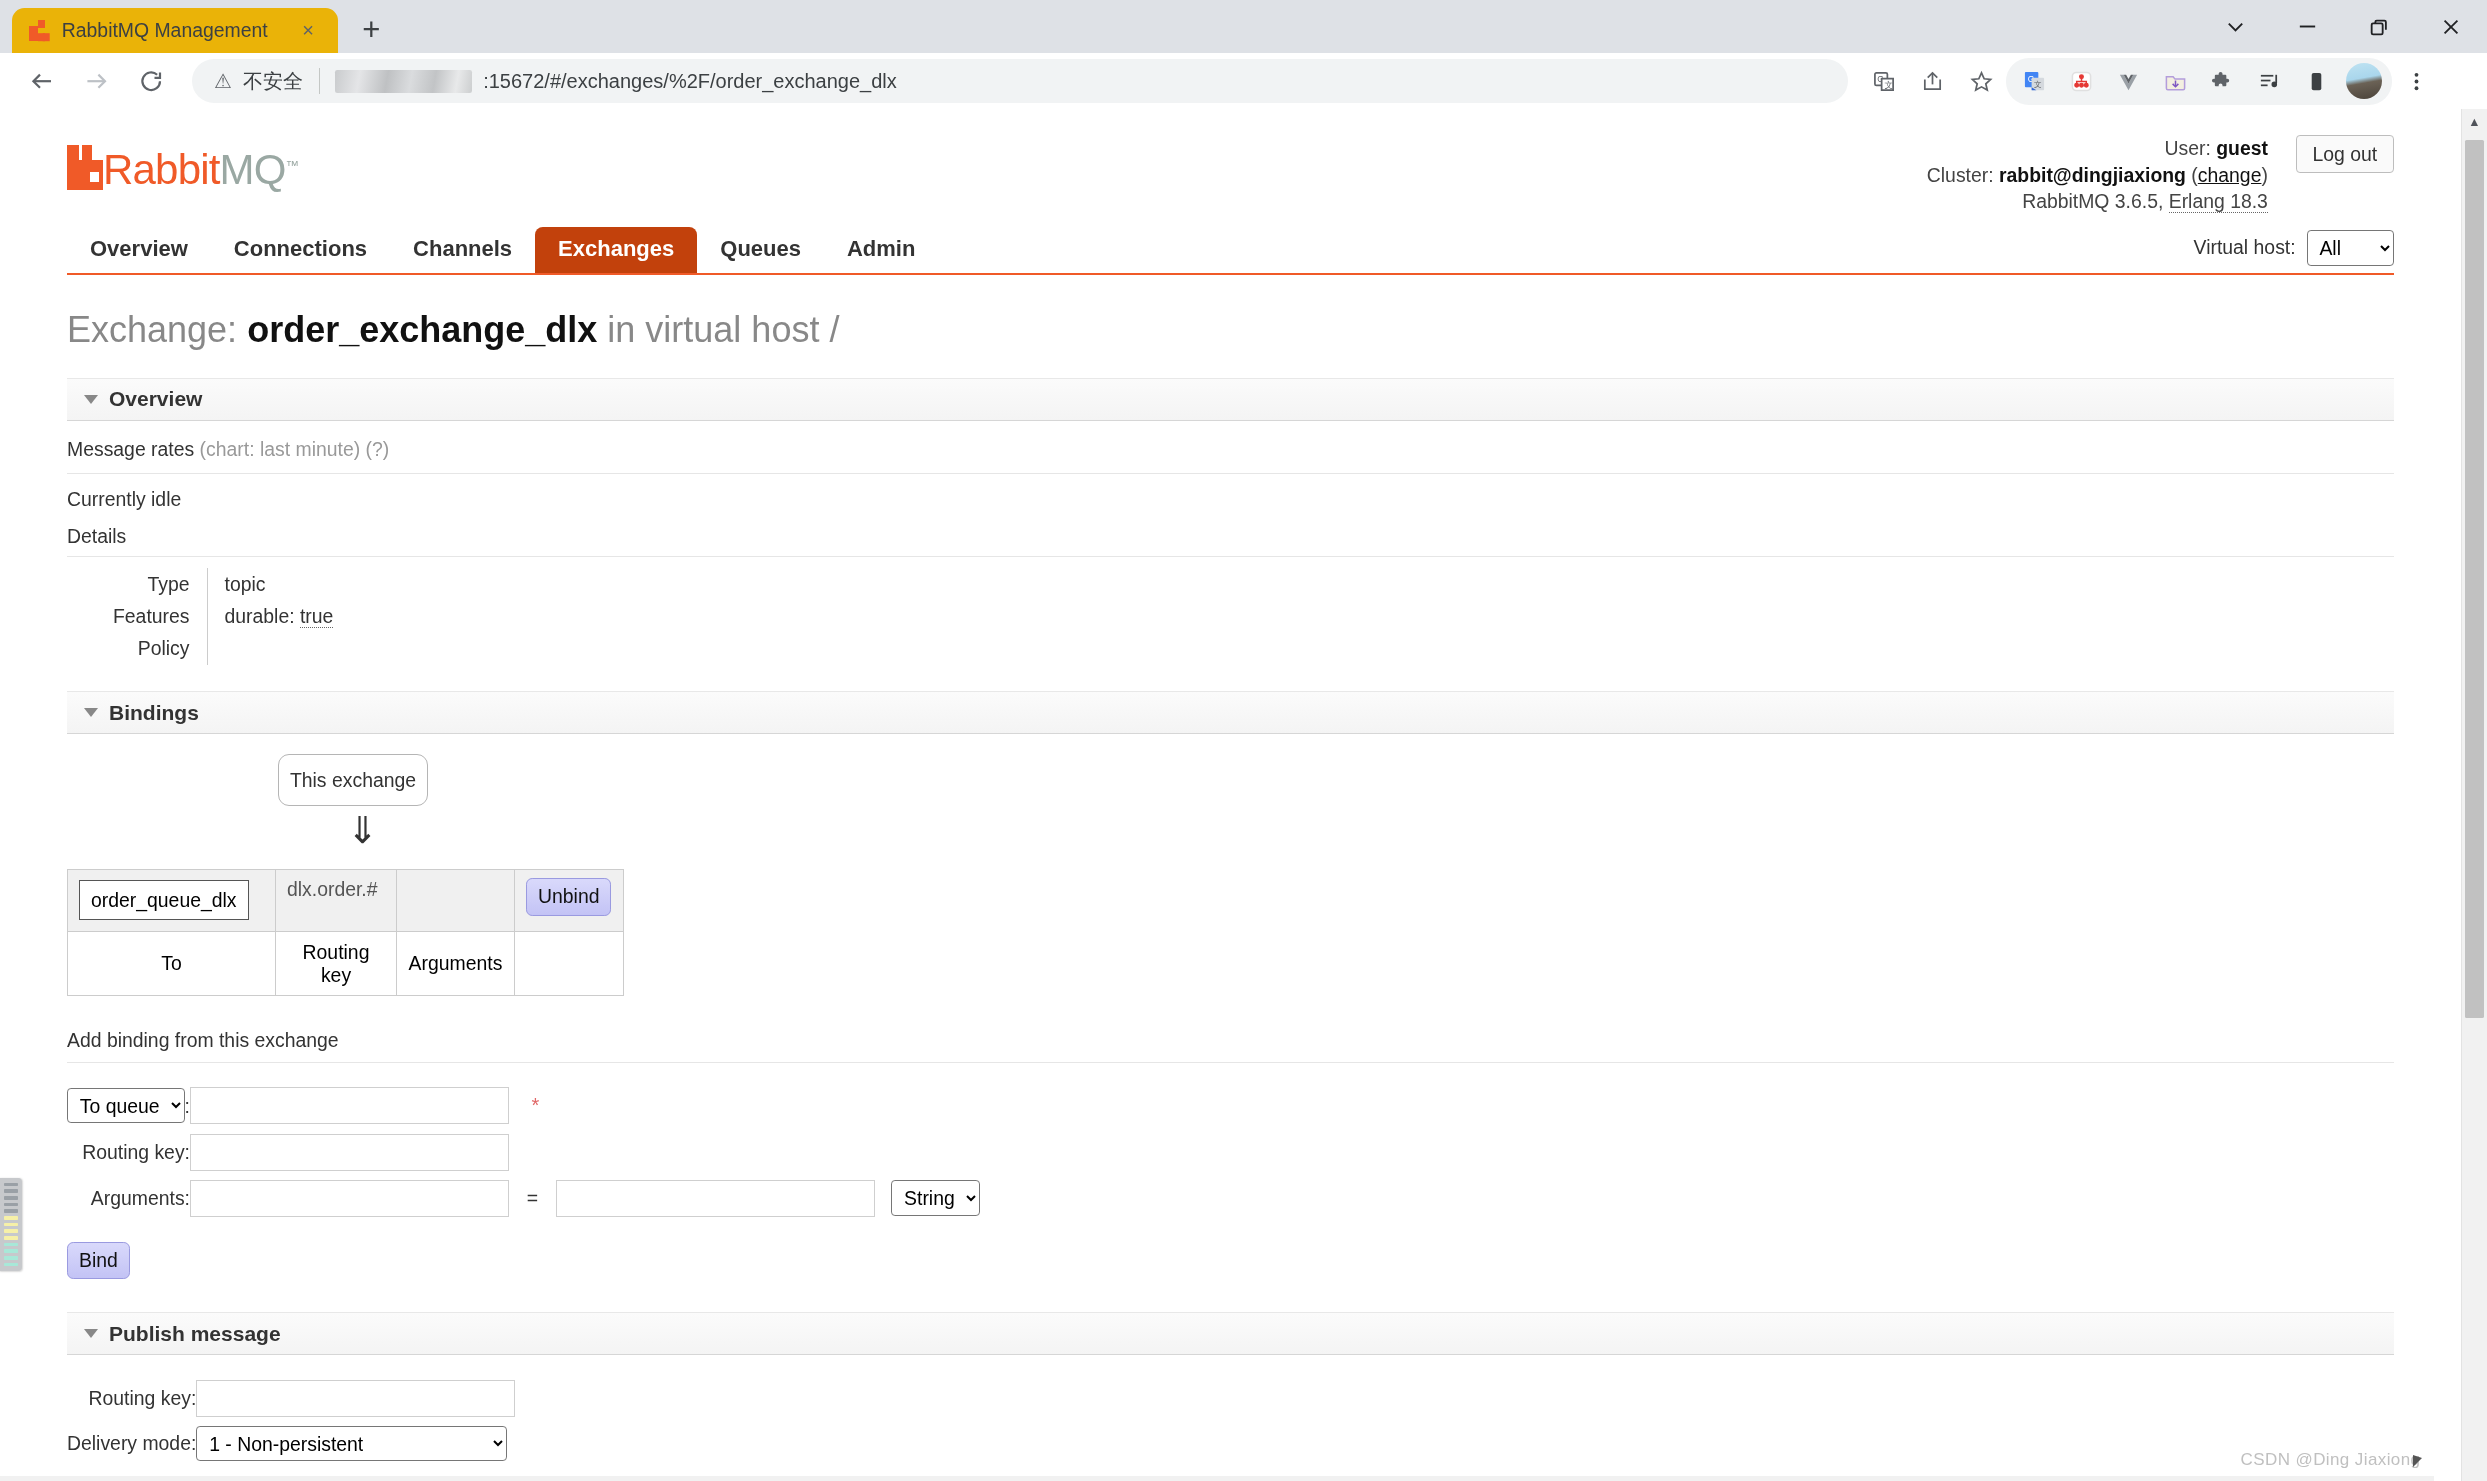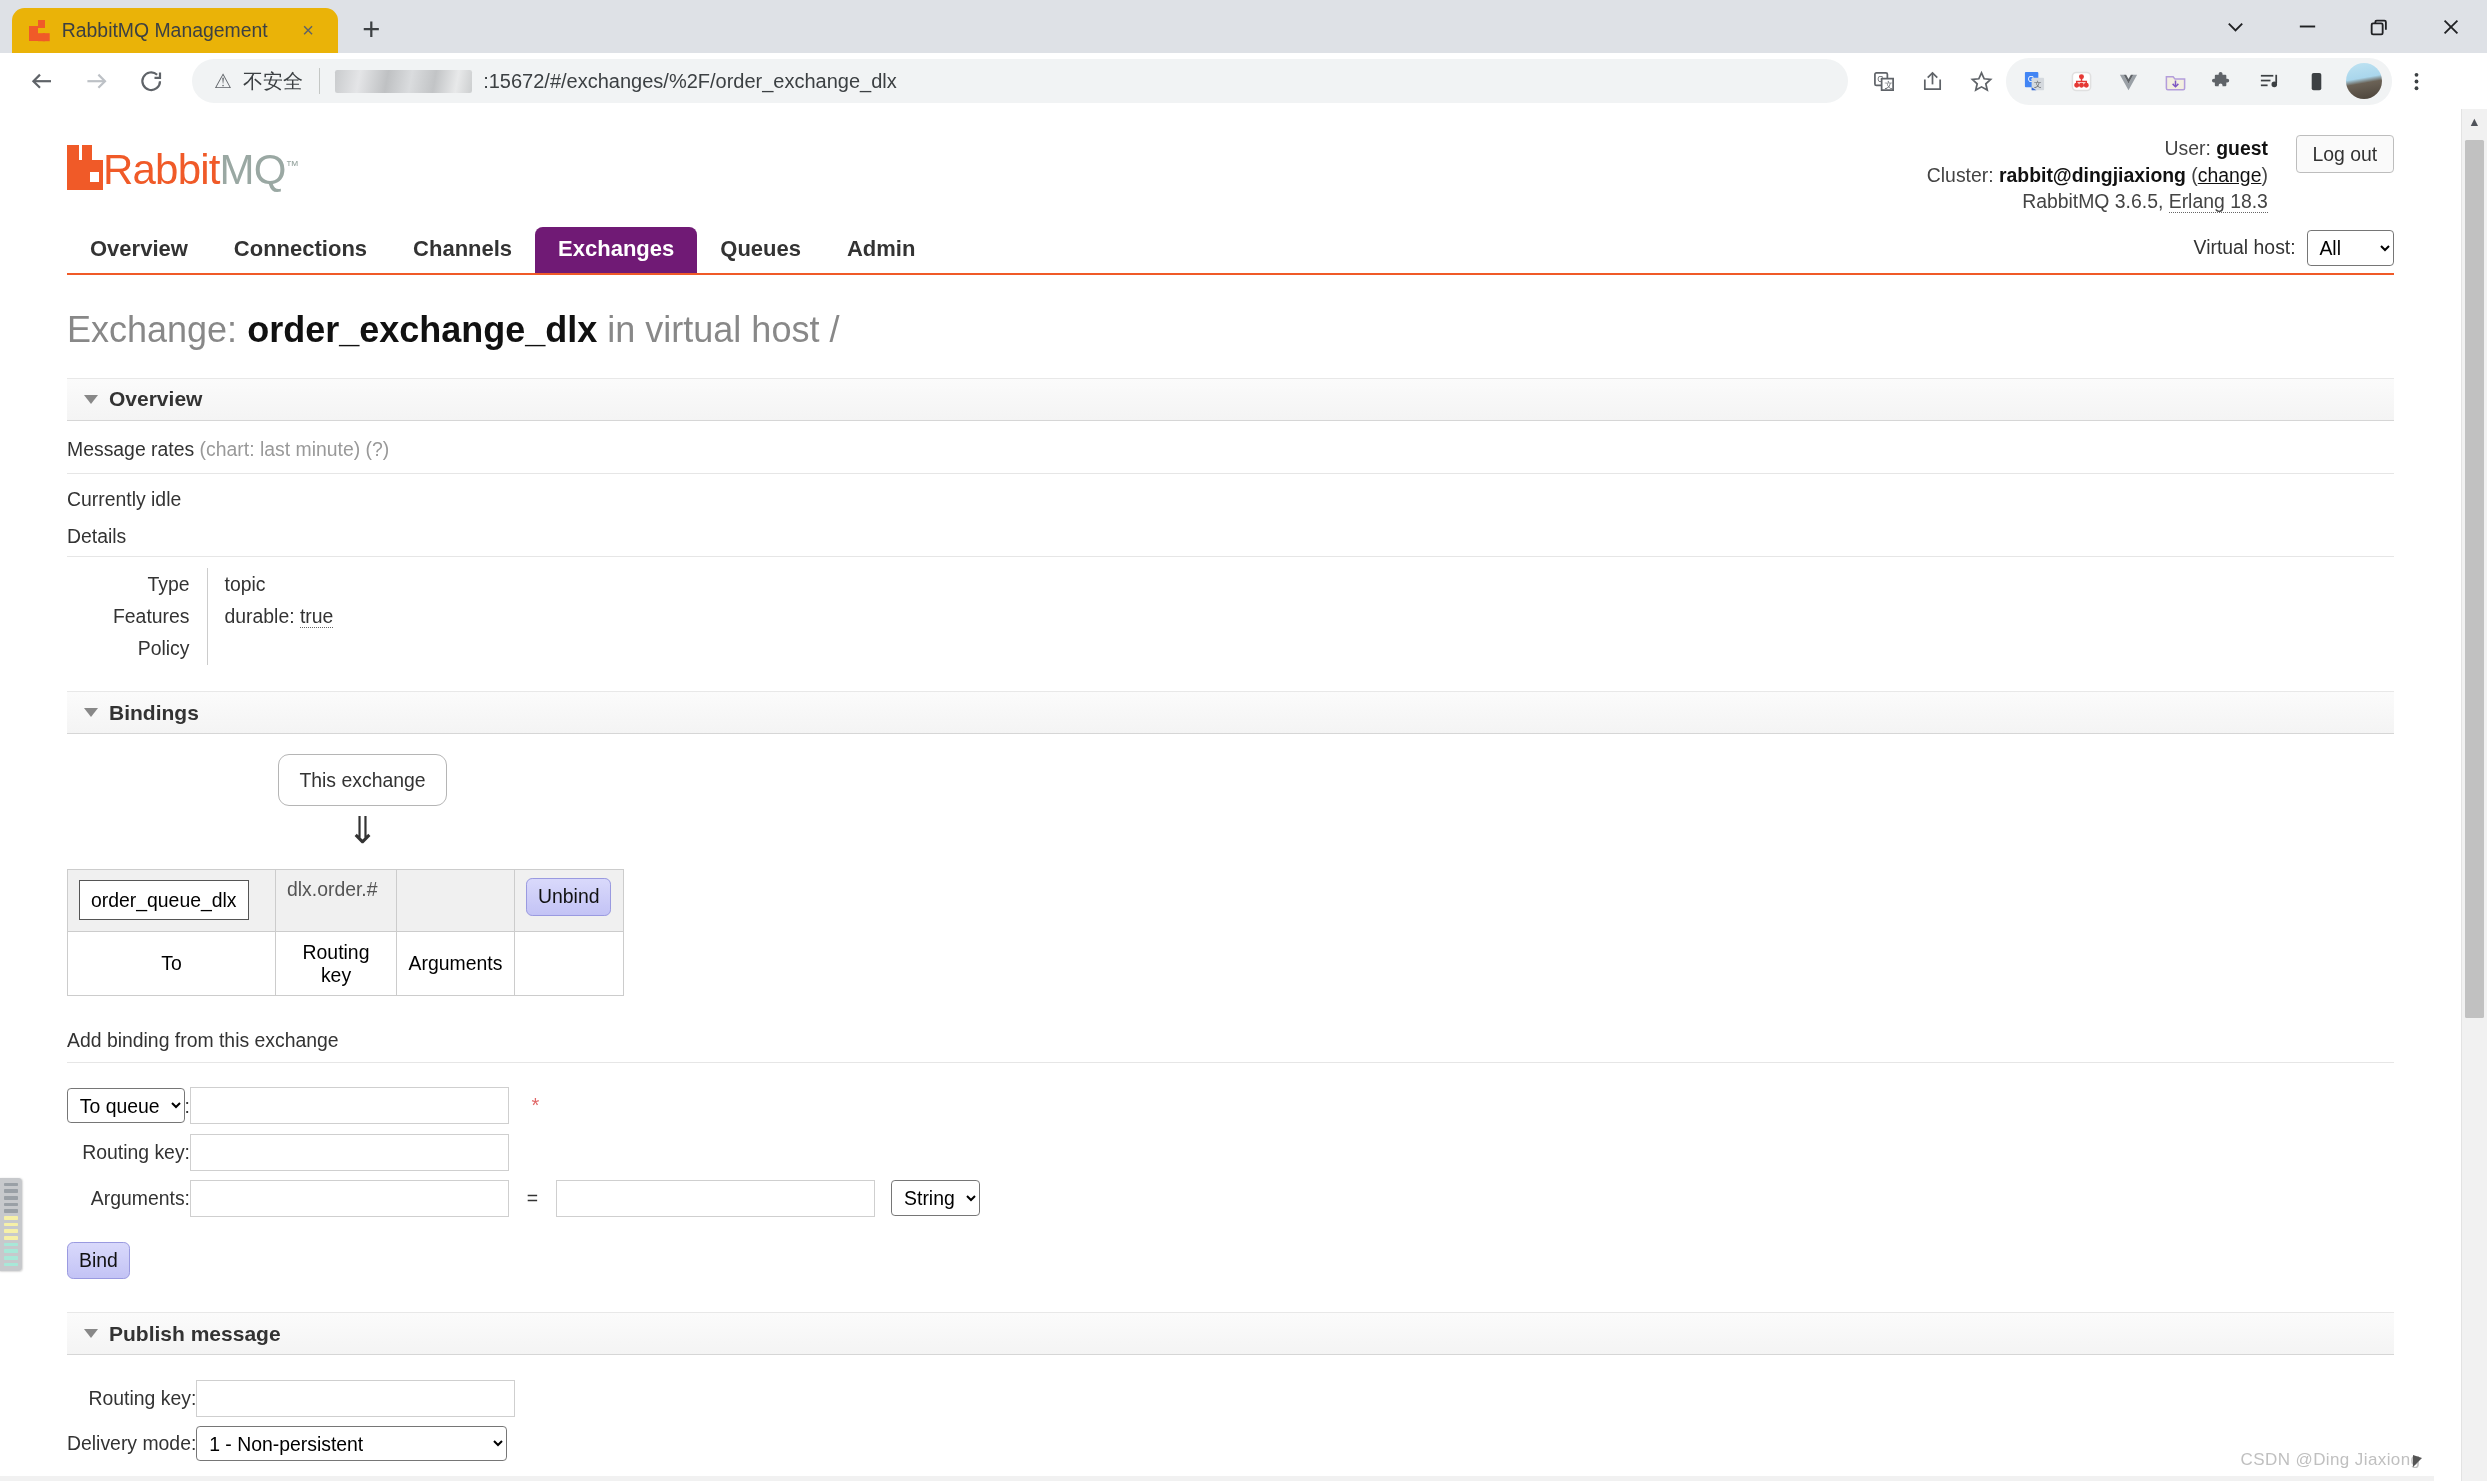--- a/index.html
+++ b/index.html
@@ -160,21 +160,21 @@
   
   .navrow {
     display:flex; align-items:flex-end; justify-content:space-between;
     margin-top: 12.4px; border-bottom: 2.3px solid #f05a28;
   }
   .navtabs { display:flex; align-items:flex-end; gap: 0; }
   .navtab {
     font-size: 22px; font-weight:bold; color:#333;
     padding: 9.3px 23px 11px 23px; border-radius: 7.8px 7.8px 0 0;
   }
-  .navtab.active { background:#701a75; color:#ffffff; }
+  .navtab.active { background:#c2410c; color:#ffffff; }
   .vhost {
     display:flex; align-items:center; gap: 11px; padding-bottom: 7.8px;
   }
   .vhost-label { font-size: 19.4px; color:#333; }
   select.sel {
     font-family: "Liberation Sans", sans-serif; font-size: 19.4px;
     padding: 4.7px 7.8px; border: 0.8px solid #767676; border-radius: 3.9px;
     background:#fff; color:#000;
   }
   select.sel-vhost { width: 87px; }
@@ -207,21 +207,21 @@
 
   table.kv { border-collapse: collapse; margin-top: 11px; }
   table.kv td { font-size: 19.4px; padding: 4.7px 0; vertical-align: top; }
   table.kv td.k { text-align:right; color:#333; width: 140px; padding-right: 17px; }
   table.kv td.v { color:#333; border-left: 0.8px solid #ccc; padding-left: 17px; }
   .dotted-u { border-bottom: 0.8px dotted #666; }
 
   
   .bind-area { padding-top: 20px; }
   .exchange-box {
-    width: 169px; margin-left: 211px;
+    width: 150px; margin-left: 211px;
     border: 0.8px solid #b5b5b5; border-radius: 11px; background:#fff;
     text-align:center; font-size: 19.4px; color:#333; padding: 13.2px 0;
   }
   .arrow-down {
     margin-left: 211px; width: 169px; text-align:center;
     font-size: 37px; color:#333; line-height: 40px; padding: 4.7px 0 7.8px 0;
   }
 
   table.bind {
     border-collapse: collapse; margin-top: 11px; table-layout: fixed;

